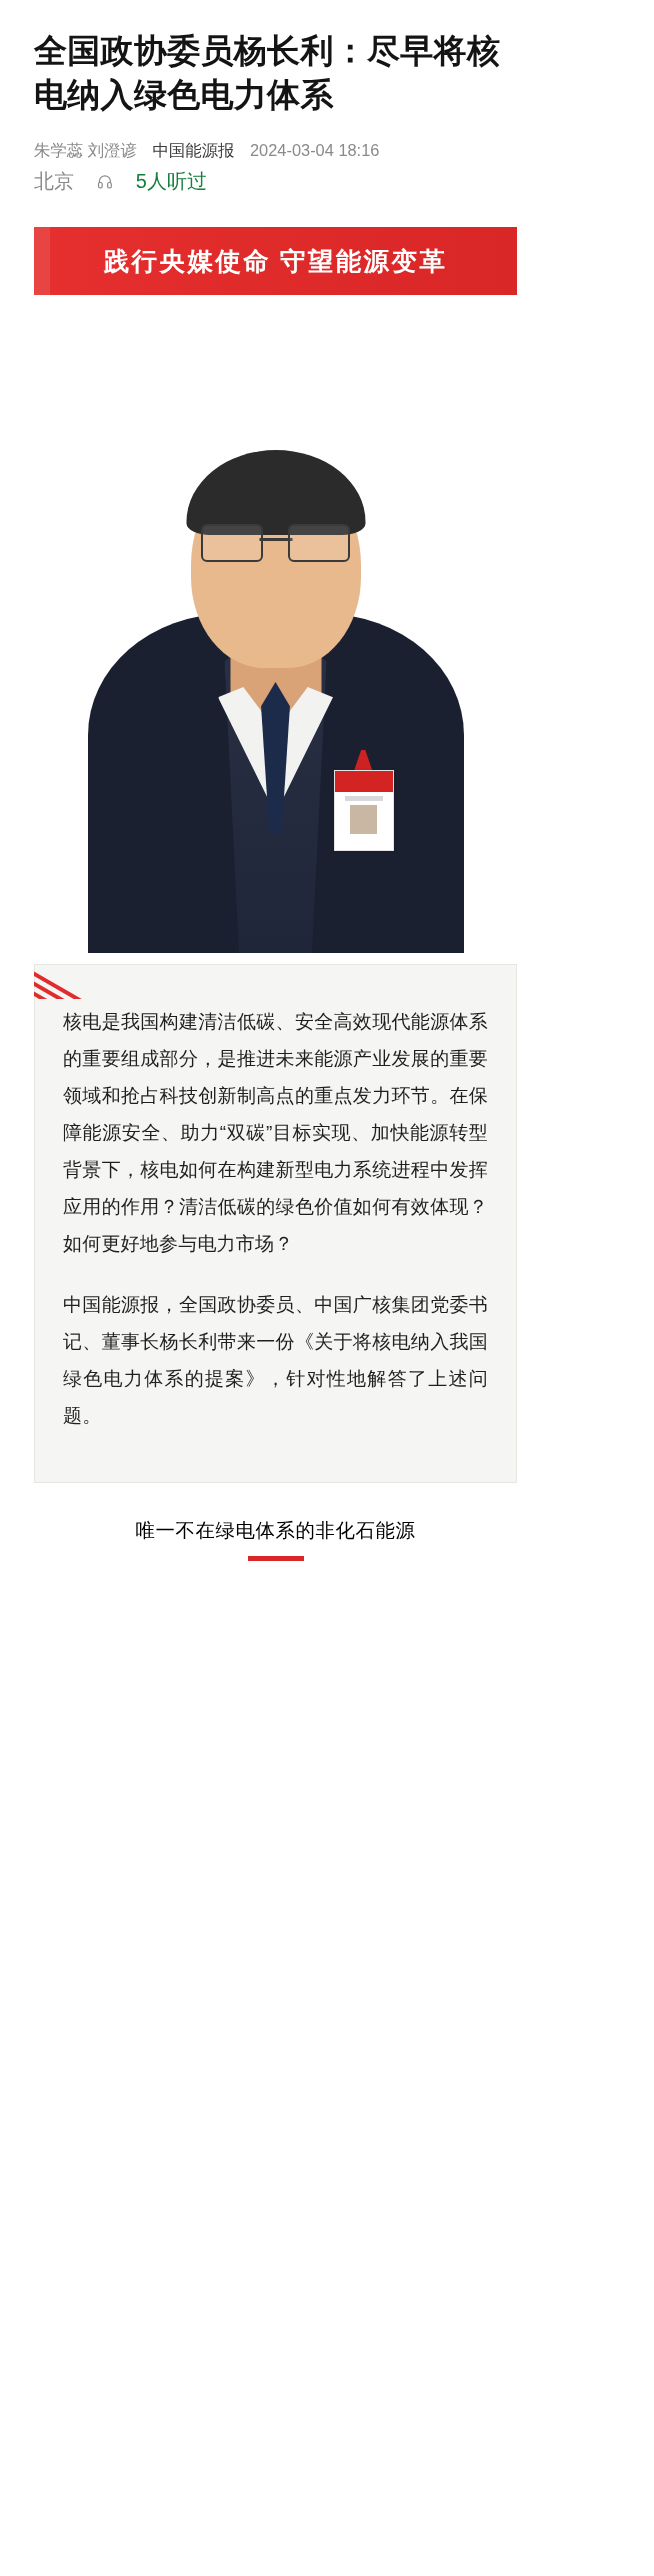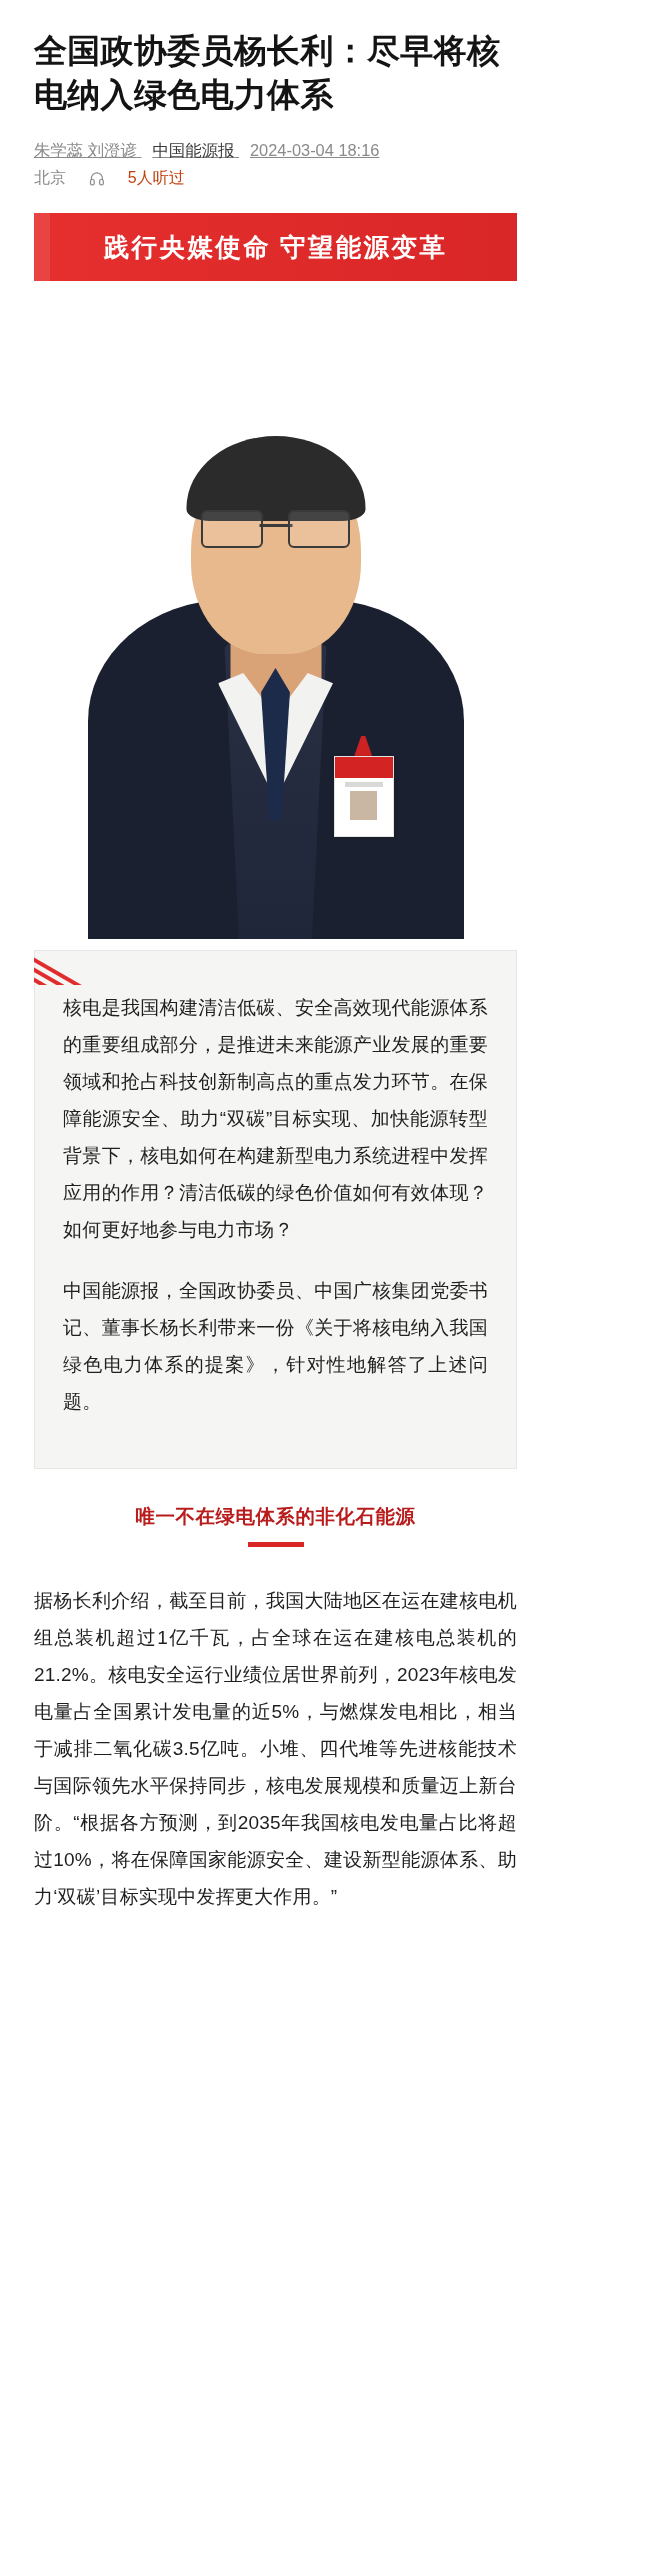--- a/index.html
+++ b/index.html
@@ -33,50 +33,49 @@
     margin: 0 0 20.6px 0;
   }
 
   
   .meta {
     font-size: 16.4px;
     line-height: 1.7;
     color: #8a8a8a;
     margin-bottom: 3.6px;
     display: block;
-    text-decoration: underline;
   }
   .meta .author {
     color: #8a8a8a;
   }
   .meta .source {
     color: #3a3a3a;
     margin-left: 11px;
   }
   .meta .time {
     color: #8a8a8a;
     margin-left: 11px;
   }
   .meta-row2 {
-    font-size: 16px;
+    font-size: 20px;
     color: #8a8a8a;
     display: flex;
     align-items: center;
     gap: 23px;
-    margin-bottom: 24px;
+    margin-bottom: 32px;
   }
   .headphone-icon {
     display: inline-block;
     width: 15.8px;
     height: 15.8px;
     position: relative;
     vertical-align: middle;
   }
   .headphone-icon svg { display:block; }
-  .listen-count { color: #c2410c; }
+  .listen-count { color: #15803d; }
 
   
   .banner {
     margin: 4.8px 0 15.8px 0;
     background: #e02c2c;
     background: linear-gradient(90deg, #e62f2f 0%, #d92626 100%);
     height: 68px;
     display: flex;
     align-items: center;
     justify-content: center;
@@ -301,22 +300,22 @@
     text-align: justify;
     margin: 0 0 24px 0;
     letter-spacing: 0.2px;
   }
   .lead-p:last-child { margin-bottom: 0; }
 
   
   .section-head {
     text-align: center;
     font-size: 19.4px;
-    font-weight: bold;
-    color: #b91c1c;
+    font-weight: normal;
+    color: #000000;
     margin: 17px 0 12px 0;
     letter-spacing: 0.6px;
   }
   .section-rule {
     width: 56px;
     height: 4.2px;
     background: #d92626;
     margin: 0 auto 35px auto;
   }
 
@@ -387,16 +386,15 @@
         <i></i>
         <i></i>
       </span>
     <p class="lead-p">核电是我国构建清洁低碳、安全高效现代能源体系的重要组成部分，是推进未来能源产业发展的重要领域和抢占科技创新制高点的重点发力环节。在保障能源安全、助力“双碳”目标实现、加快能源转型背景下，核电如何在构建新型电力系统进程中发挥应用的作用？清洁低碳的绿色价值如何有效体现？如何更好地参与电力市场？</p>
     <p class="lead-p">中国能源报，全国政协委员、中国广核集团党委书记、董事长杨长利带来一份《关于将核电纳入我国绿色电力体系的提案》，针对性地解答了上述问题。</p>
   </div>
 
   <h2 class="section-head">唯一不在绿电体系的非化石能源</h2>
   <div class="section-rule"></div>
 
-  <p class="body-p">据杨长利介绍，截至目前，我国大陆地区在运在建核电机组总装机超过1亿千瓦，占全球在运在建核电总装机的21.2%。核电安全运行业绩位居世界前列，2023年核电发电量占全国累计发电量的近5%，与燃煤发电相比，相当于减排二氧化碳3.5亿吨。小堆、四代堆等先进核能技术与国际领先水平保持同步，核电发展规模和质量迈上新台阶。“根据各方预测，到2035年我国核电发电量占比将超过10%，将在保障国家能源安全、建设新型能源体系、助力‘双碳’目标实现中发挥更大作用。”</p>
 
 </div>
 
 
 </body></html>

